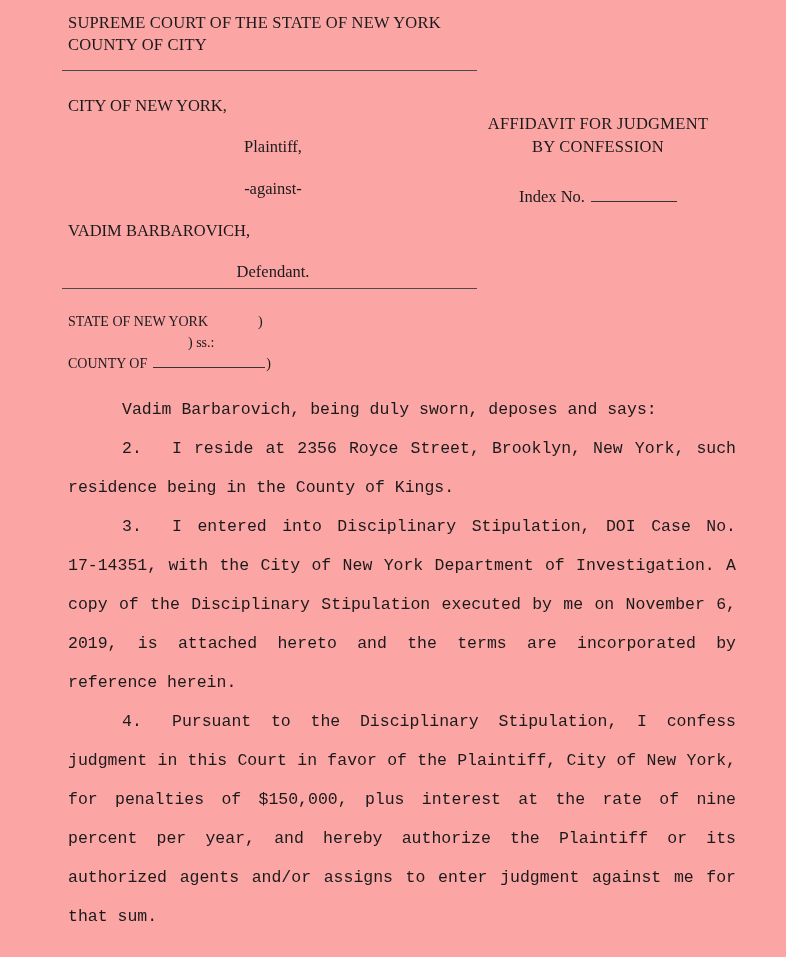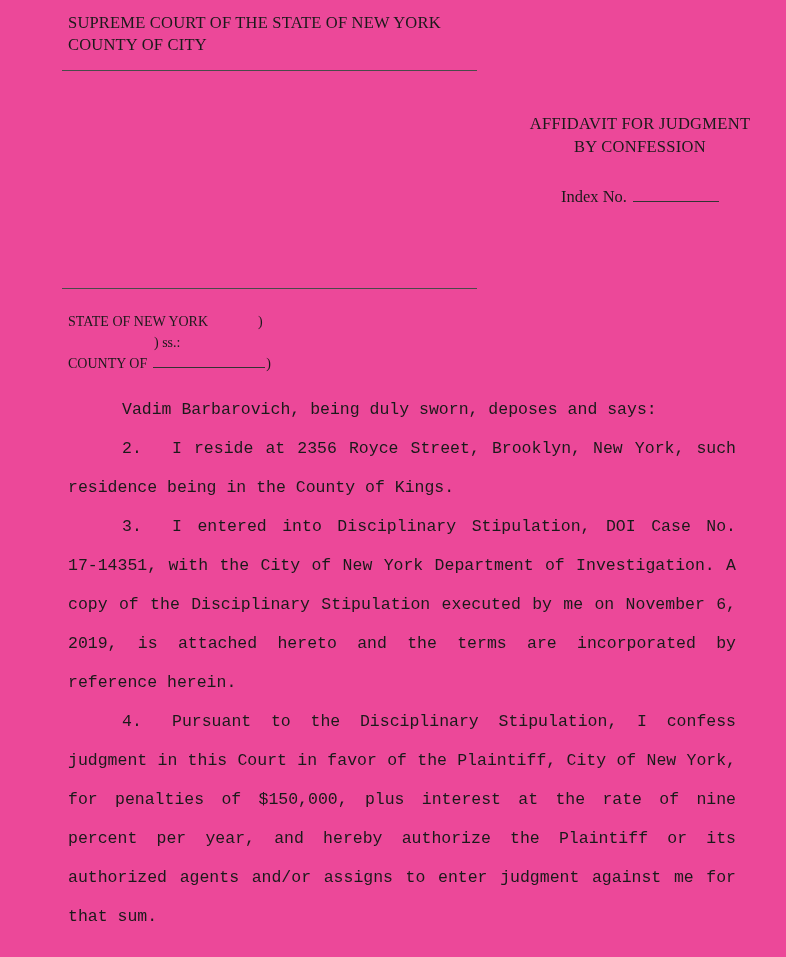--- a/index.html
+++ b/index.html
@@ -14,21 +14,21 @@
     font-family: "Liberation Serif", "DejaVu Serif", serif;
     color: #1a1a1a;
     position: relative;
     overflow: hidden;
   }
 
   .page {
     position: relative;
     width: 786px;
     height: 957px;
-    background: #ec4899;
+    background: #fca5a5;
     padding: 0;
     box-sizing: border-box;
   }
 
   
   .court-header {
     position: absolute;
     left: 68px;
     top: 12px;
     font-size: 16.5px;
@@ -65,21 +65,21 @@
   .caption-left .role {
     text-align: center;
     white-space: nowrap;
   }
   .cap-gap-sm { height: 19px; }
   .cap-gap-md { height: 20px; }
 
   
   .caption-right {
     position: absolute;
-    left: 505px;
+    left: 463px;
     top: 112px;
     width: 270px;
     font-size: 16.5px;
     line-height: 23px;
     text-align: center;
   }
   .caption-right .doc-title {
     letter-spacing: 0.3px;
     white-space: nowrap;
   }
@@ -105,21 +105,21 @@
   .venue-row {
     display: flex;
     align-items: baseline;
     white-space: nowrap;
   }
   .venue-label-state { width: 190px; }
   .venue-label-county { white-space: nowrap; text-align: center; }
   .blank-county { width: 112px; margin-left: 6px; margin-right: 1px; }
   .paren { display: inline-block; }
   .venue-mid {
-    margin-left: 86px;
+    margin-left: 120px;
     white-space: nowrap;
   }
 
   
   .body-text {
     position: absolute;
     left: 68px;
     top: 390px;
     width: 668px;
     font-size: 16.5px;
@@ -154,20 +154,31 @@
 <div class="page">
 
   <div class="court-header">
     <div>SUPREME COURT OF THE STATE OF NEW YORK</div>
     <div>COUNTY OF CITY</div>
   </div>
 
   <div class="rule rule-top"></div>
   <div class="rule rule-bottom"></div>
 
+  <div class="caption-left">
+    <div class="party">CITY OF NEW YORK,</div>
+    <div class="cap-gap-sm"></div>
+    <div class="role">Plaintiff,</div>
+    <div class="cap-gap-md"></div>
+    <div class="role">-against-</div>
+    <div class="cap-gap-md"></div>
+    <div class="party">VADIM BARBAROVICH,</div>
+    <div class="cap-gap-sm"></div>
+    <div class="role">Defendant.</div>
+  </div>
 
   <div class="caption-right">
     <div class="doc-title">AFFIDAVIT FOR JUDGMENT</div>
     <div class="doc-title">BY CONFESSION</div>
     <div class="index-row">
       <span>Index No.</span><span class="blank-line blank-index"></span>
     </div>
   </div>
 
   <div class="venue">

